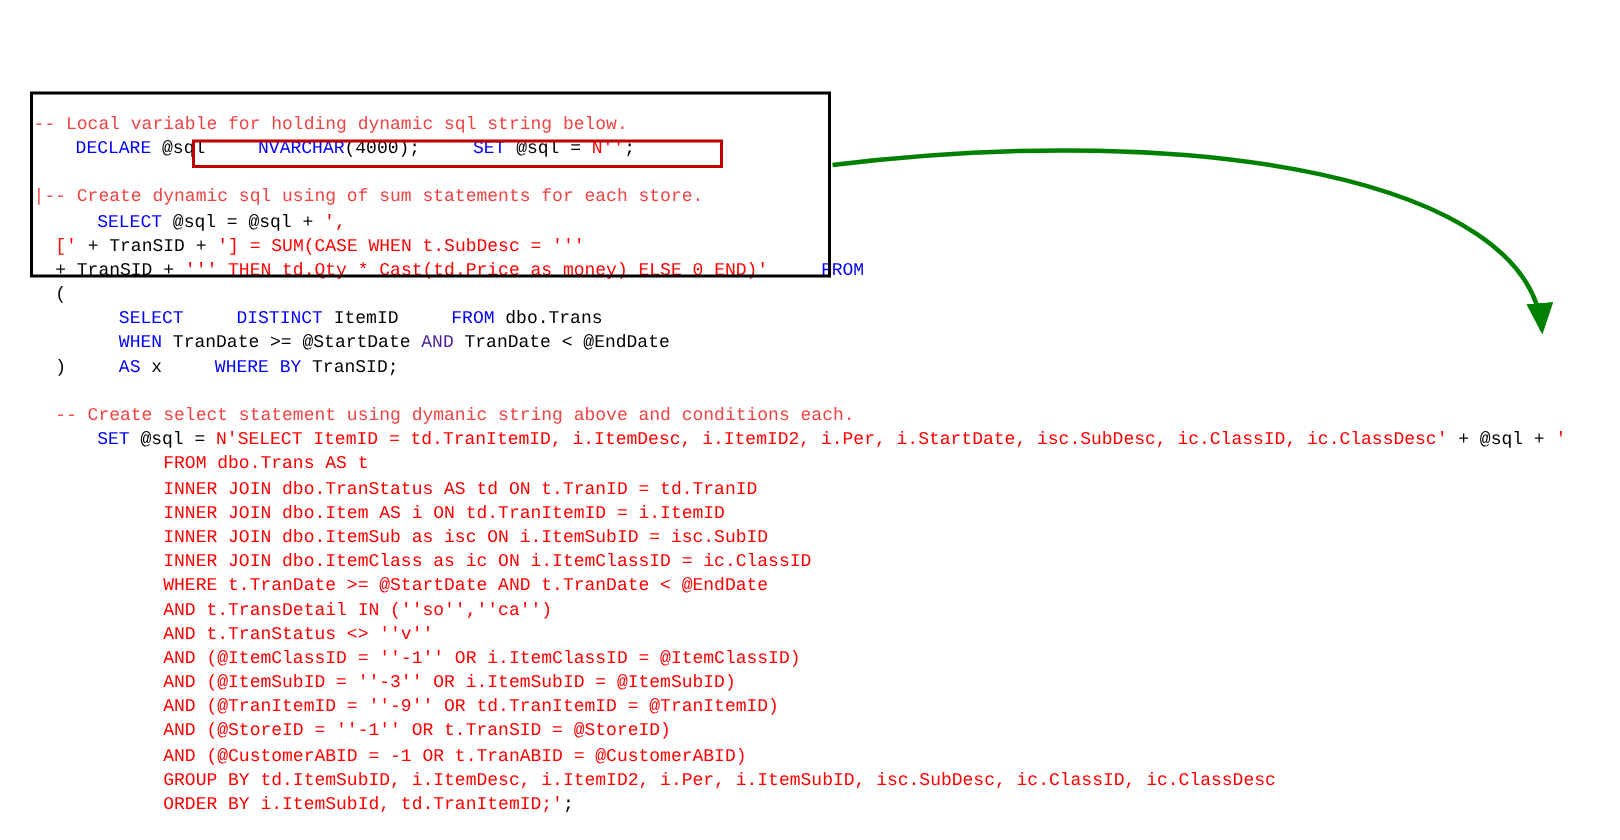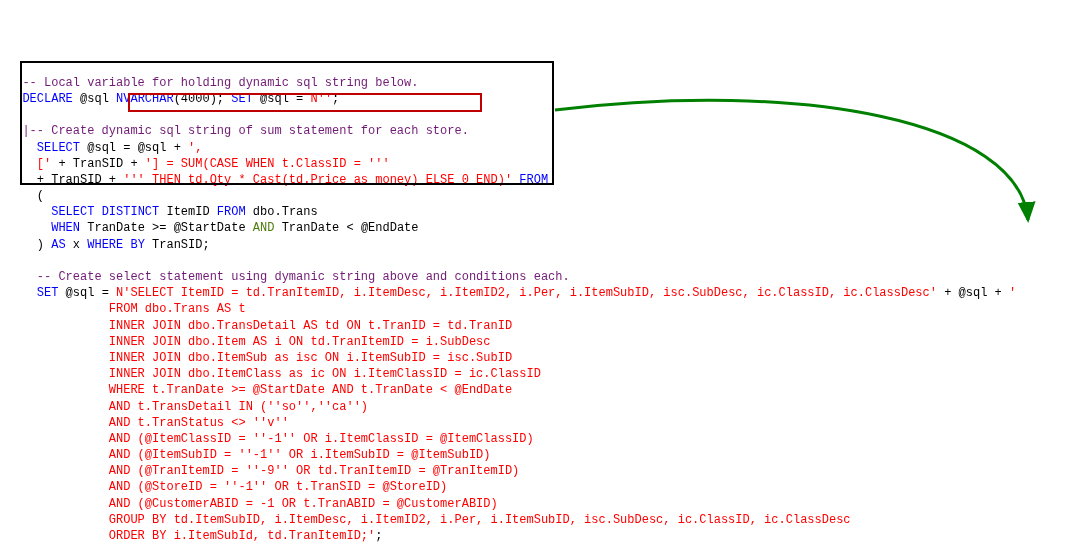--- a/index.html
+++ b/index.html
@@ -6,24 +6,24 @@
     margin: 0;
     padding: 10px 8px;
     font-family: Consolas, "Courier New", monospace;
     font-size: 12px;
     line-height: 1.35;
     background: #ffffff;
     color: #000;
     white-space: pre;
     position: relative;
   }
-  .kw   { color: #0000ff; }   
+  .kw   { color: #0000ff; padding-left: 28px; }   
   .str  { color: #ff0000; }   
-  .cmt  { color: #701a75; }
-  .grey { color: #4d7c0f; }   
+  .cmt  { color: #ef4444; }
+  .grey { color: #4c1d95; }   
 
   .box1 {
     position: absolute;
     left: 20px;
     top: 61px;
     width: 530px;
     height: 120px;
     border: 2px solid #000;
     pointer-events: none;
   }
@@ -44,41 +44,41 @@
   }
 </style>
 </head>
 <body>
 
 
 
 <div><span class="cmt">  -- Local variable for holding dynamic sql string below.</span>
   <span class="kw">DECLARE</span><span> @sql </span><span class="kw">NVARCHAR</span><span>(</span><span>4000</span><span>); </span><span class="kw">SET</span><span> @sql = </span><span class="str">N''</span><span>;</span>
 
-<span class="cmt">  |-- Create dynamic sql string of sum statement for each store.</span>
+<span class="cmt">  |-- Create dynamic sql using of sum statements for each store.</span>
     <span class="kw">SELECT</span><span> @sql = @sql + </span><span class="str">',</span>
-<span class="str">    ['</span><span> + TranSID + </span><span class="str">'] = SUM(CASE WHEN t.ClassID = '''</span>
+<span class="str">    ['</span><span> + TranSID + </span><span class="str">'] = SUM(CASE WHEN t.SubDesc = '''</span>
 <span>    + TranSID + </span><span class="str">''' </span><span class="str">THEN td.Qty * Cast(td.Price as money) ELSE 0 END)'</span><span class="kw"> FROM</span>
 <span>    (</span>
       <span class="kw">SELECT</span><span class="kw"> DISTINCT</span><span> ItemID </span><span class="kw">FROM</span><span> dbo.Trans</span>
       <span class="kw">WHEN</span><span> TranDate &gt;= @StartDate </span><span class="grey">AND</span><span> TranDate &lt; @EndDate</span>
 <span>    ) </span><span class="kw">AS</span><span> x </span><span class="kw">WHERE BY</span><span> TranSID;</span>
 
 <span class="cmt">    -- Create select statement using dymanic string above and conditions each.</span>
-    <span class="kw">SET</span><span> @sql = </span><span class="str">N'SELECT ItemID = td.TranItemID, i.ItemDesc, i.ItemID2, i.Per, i.ItemSubID, isc.SubDesc, ic.ClassID, ic.ClassDesc'</span><span> + @sql + </span><span class="str">'</span>
+    <span class="kw">SET</span><span> @sql = </span><span class="str">N'SELECT ItemID = td.TranItemID, i.ItemDesc, i.ItemID2, i.Per, i.StartDate, isc.SubDesc, ic.ClassID, ic.ClassDesc'</span><span> + @sql + </span><span class="str">'</span>
 <span class="str">              FROM dbo.Trans AS t</span>
-<span class="str">              INNER JOIN dbo.TransDetail AS td ON t.TranID = td.TranID</span>
-<span class="str">              INNER JOIN dbo.Item AS i ON td.TranItemID = i.SubDesc</span>
+<span class="str">              INNER JOIN dbo.TranStatus AS td ON t.TranID = td.TranID</span>
+<span class="str">              INNER JOIN dbo.Item AS i ON td.TranItemID = i.ItemID</span>
 <span class="str">              INNER JOIN dbo.ItemSub as isc ON i.ItemSubID = isc.SubID</span>
 <span class="str">              INNER JOIN dbo.ItemClass as ic ON i.ItemClassID = ic.ClassID</span>
 <span class="str">              WHERE t.TranDate &gt;= @StartDate AND t.TranDate &lt; @EndDate</span>
 <span class="str">              AND t.TransDetail IN (''so'',''ca'')</span>
 <span class="str">              AND t.TranStatus &lt;&gt; ''v''</span>
 <span class="str">              AND (@ItemClassID = ''-1'' OR i.ItemClassID = @ItemClassID)</span>
-<span class="str">              AND (@ItemSubID = ''-1'' OR i.ItemSubID = @ItemSubID)</span>
+<span class="str">              AND (@ItemSubID = ''-3'' OR i.ItemSubID = @ItemSubID)</span>
 <span class="str">              AND (@TranItemID = ''-9'' OR td.TranItemID = @TranItemID)</span>
 <span class="str">              AND (@StoreID = ''-1'' OR t.TranSID = @StoreID)</span>
 <span class="str">              AND (@CustomerABID = -1 OR t.TranABID = @CustomerABID)</span>
 <span class="str">              GROUP BY td.ItemSubID, i.ItemDesc, i.ItemID2, i.Per, i.ItemSubID, isc.SubDesc, ic.ClassID, ic.ClassDesc</span>
 <span class="str">              ORDER BY i.ItemSubId, td.TranItemID;'</span><span>;</span>
 
 
     </div>
 
 <div class="box1"></div>

